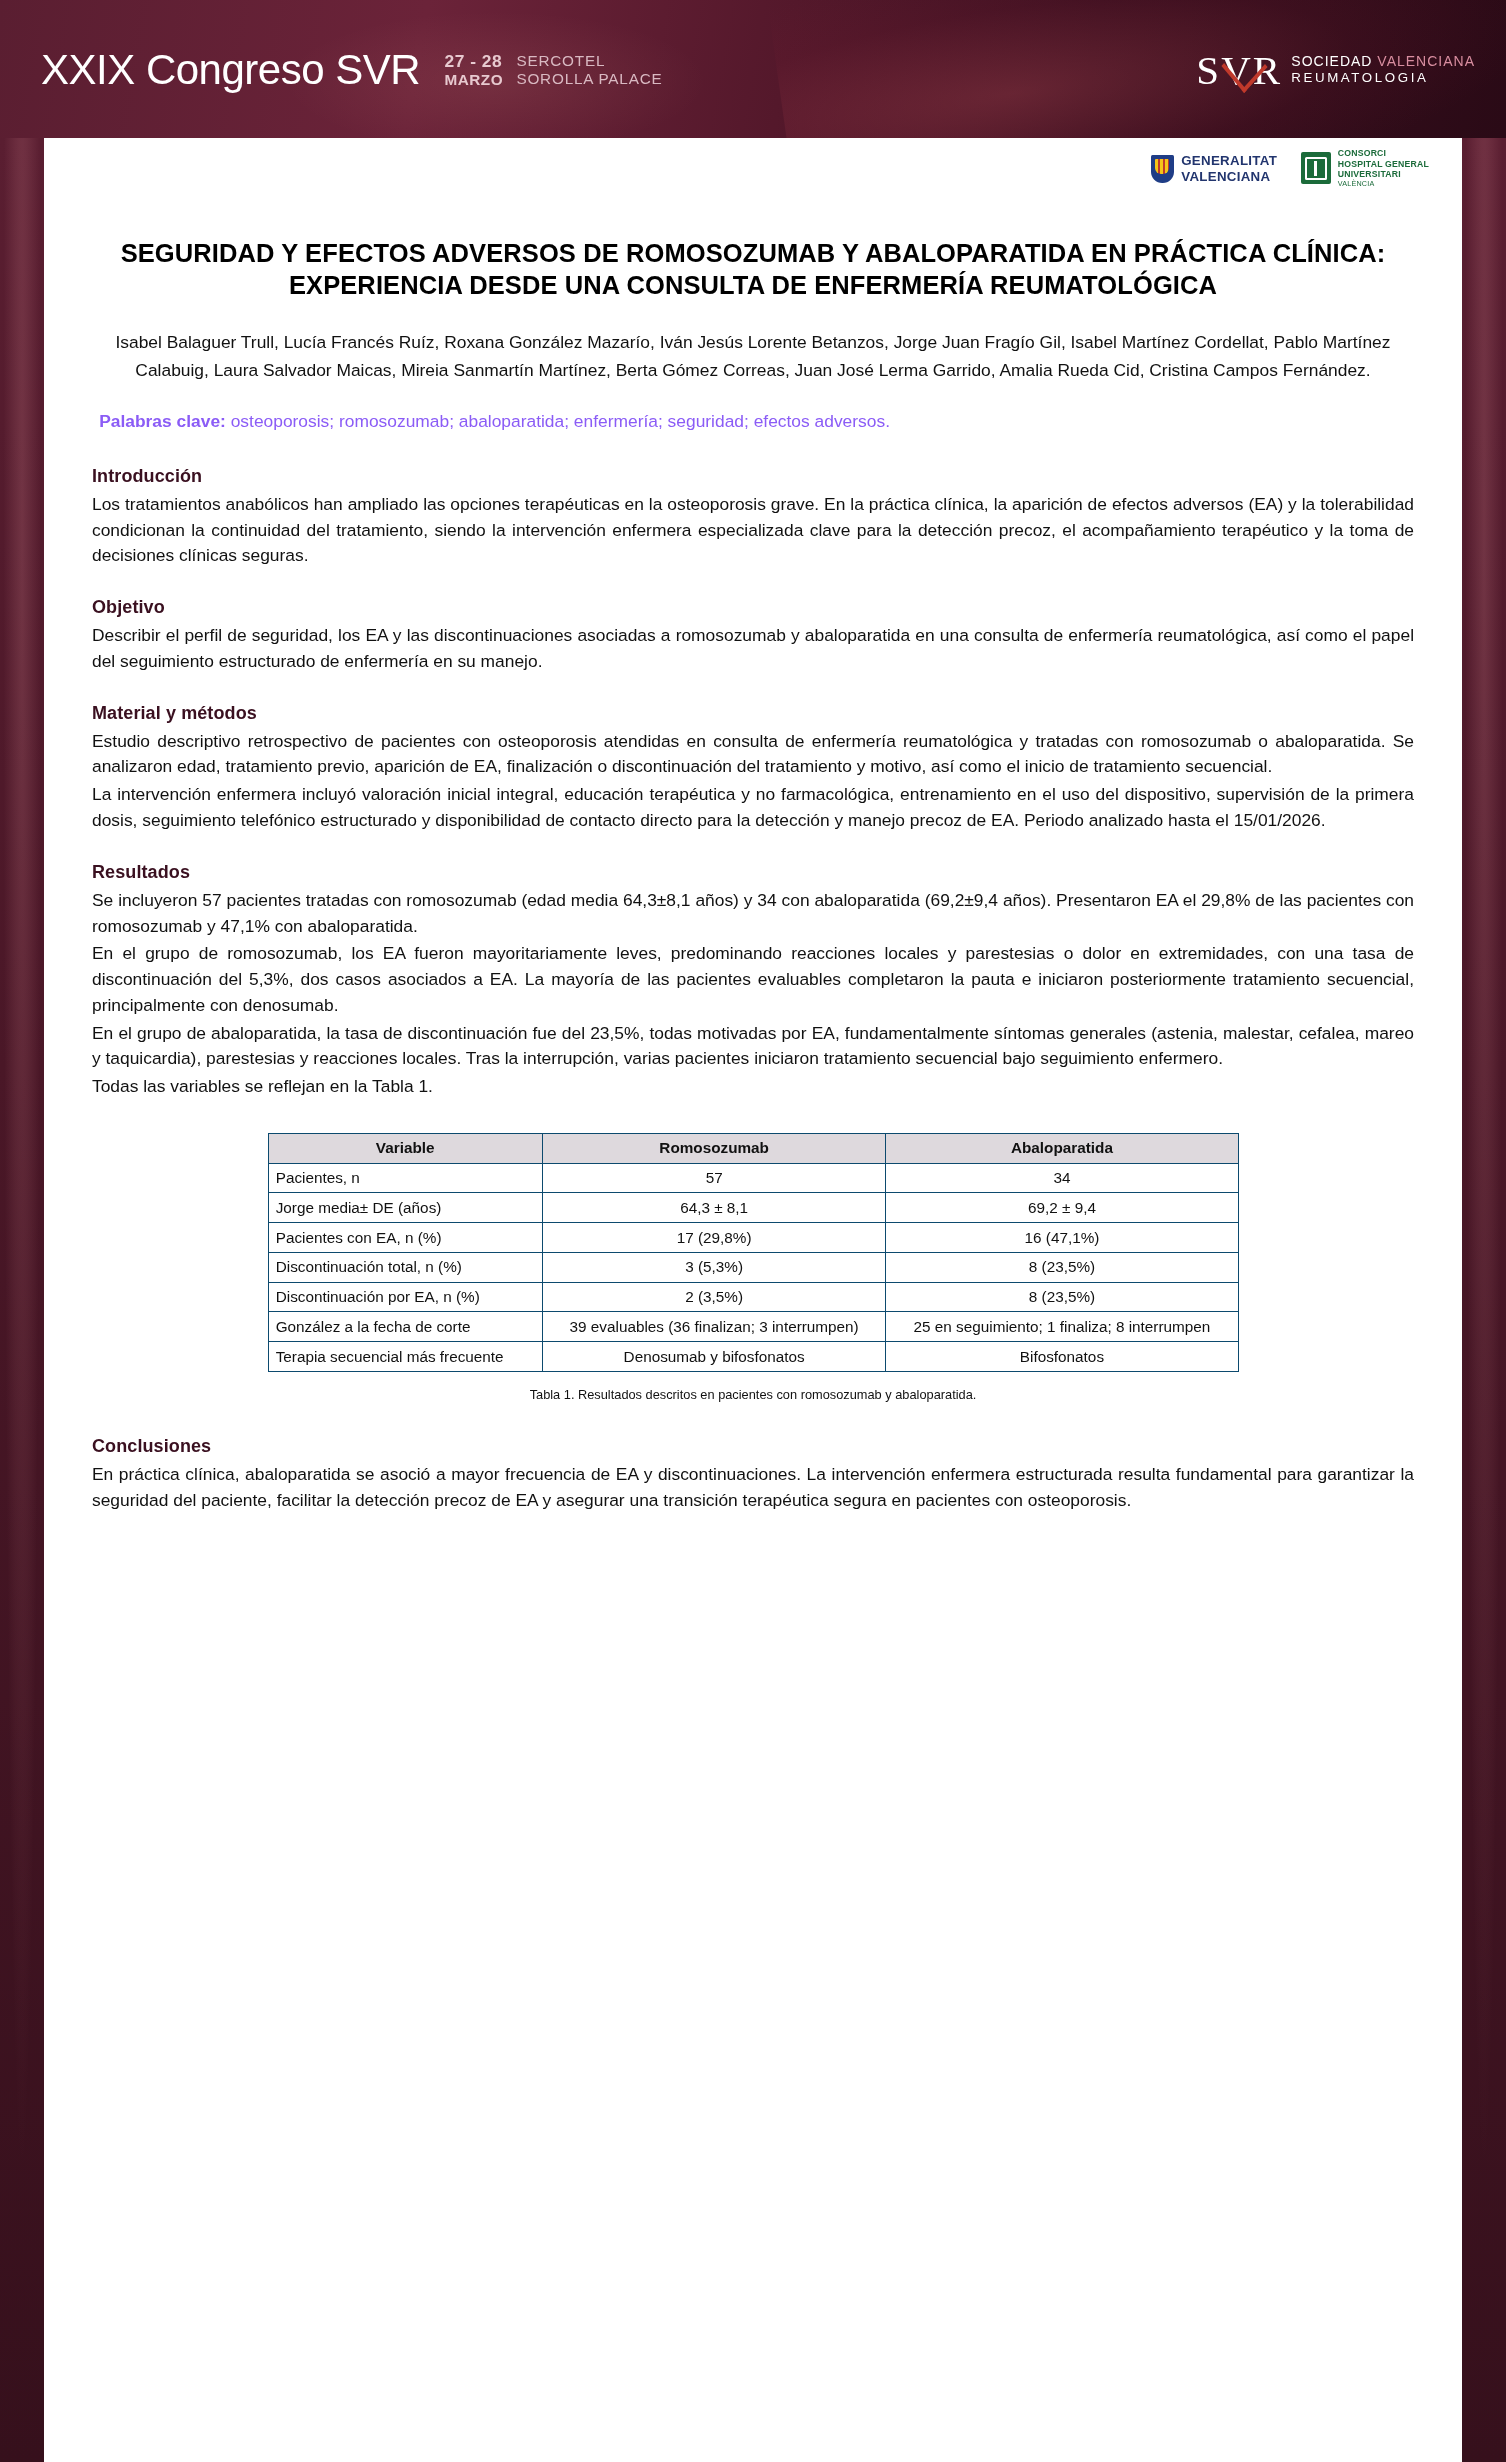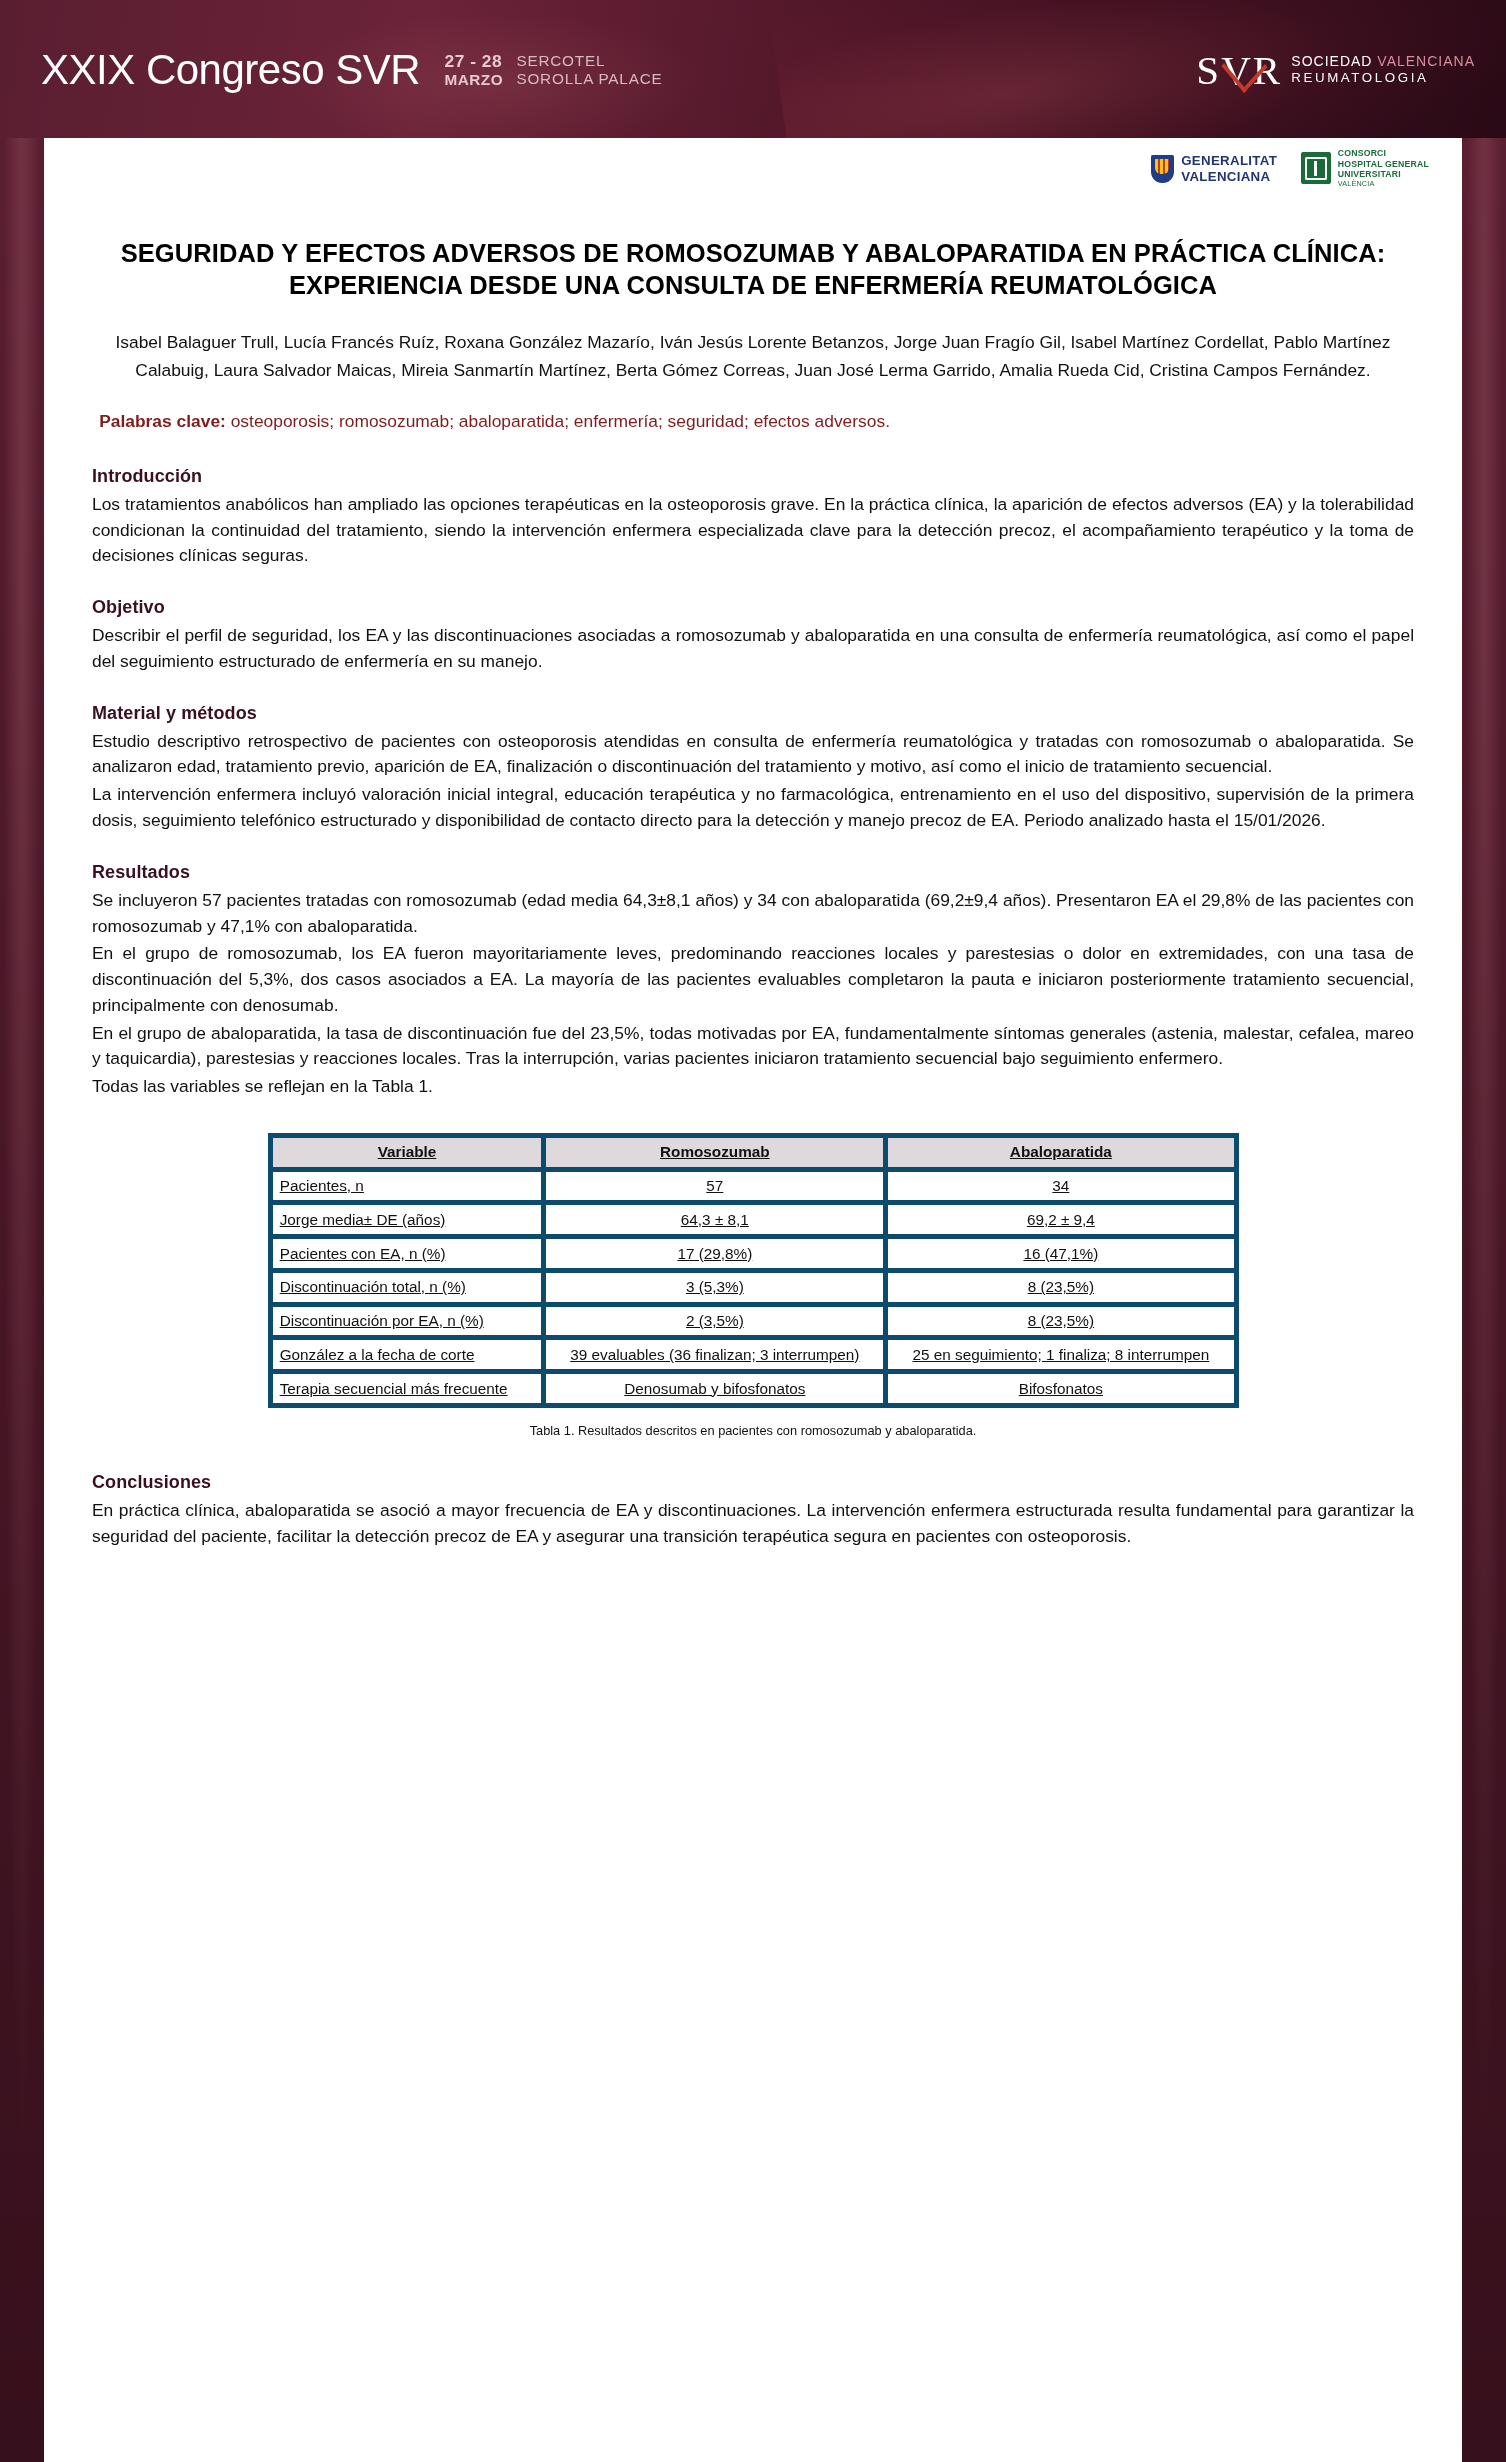--- a/index.html
+++ b/index.html
@@ -217,21 +217,21 @@
   .affiliation {
     text-align: center;
     font-size: 17.4px;
     line-height: 1.5;
     color: #111111;
     margin: 0 auto 28px auto;
   }
   .keywords {
     font-size: 17.4px;
     line-height: 1.5;
-    color: #7f1d1d;
+    color: #8b5cf6;
     margin: 0 0 32px 0;
     padding-left: 7.2px;
   }
   .keywords b { font-weight: 700; }
 
   .section { margin: 0 0 28px 0; }
   .section h2 {
     font-size: 18px;
     font-weight: 700;
     color: #3a1020;
@@ -251,25 +251,24 @@
     margin: 33px auto 0 auto;
     width: 971px;
   }
   table.results {
     border-collapse: collapse;
     width: 100%;
     font-size: 15.3px;
     color: #111111;
   }
   table.results th, table.results td {
-    border: 5px solid #0c4a6e;
+    border: 1px solid #0c4a6e;
     padding: 4.6px 7.2px;
     vertical-align: middle;
     line-height: 1.28;
-    text-decoration: underline;
   }
   table.results thead th {
     background: #ded9dd;
     font-weight: 700;
     text-align: center;
   }
   table.results tbody td { text-align: center; }
   table.results tbody td.first { text-align: left; }
   .table-caption {
     text-align: center;

